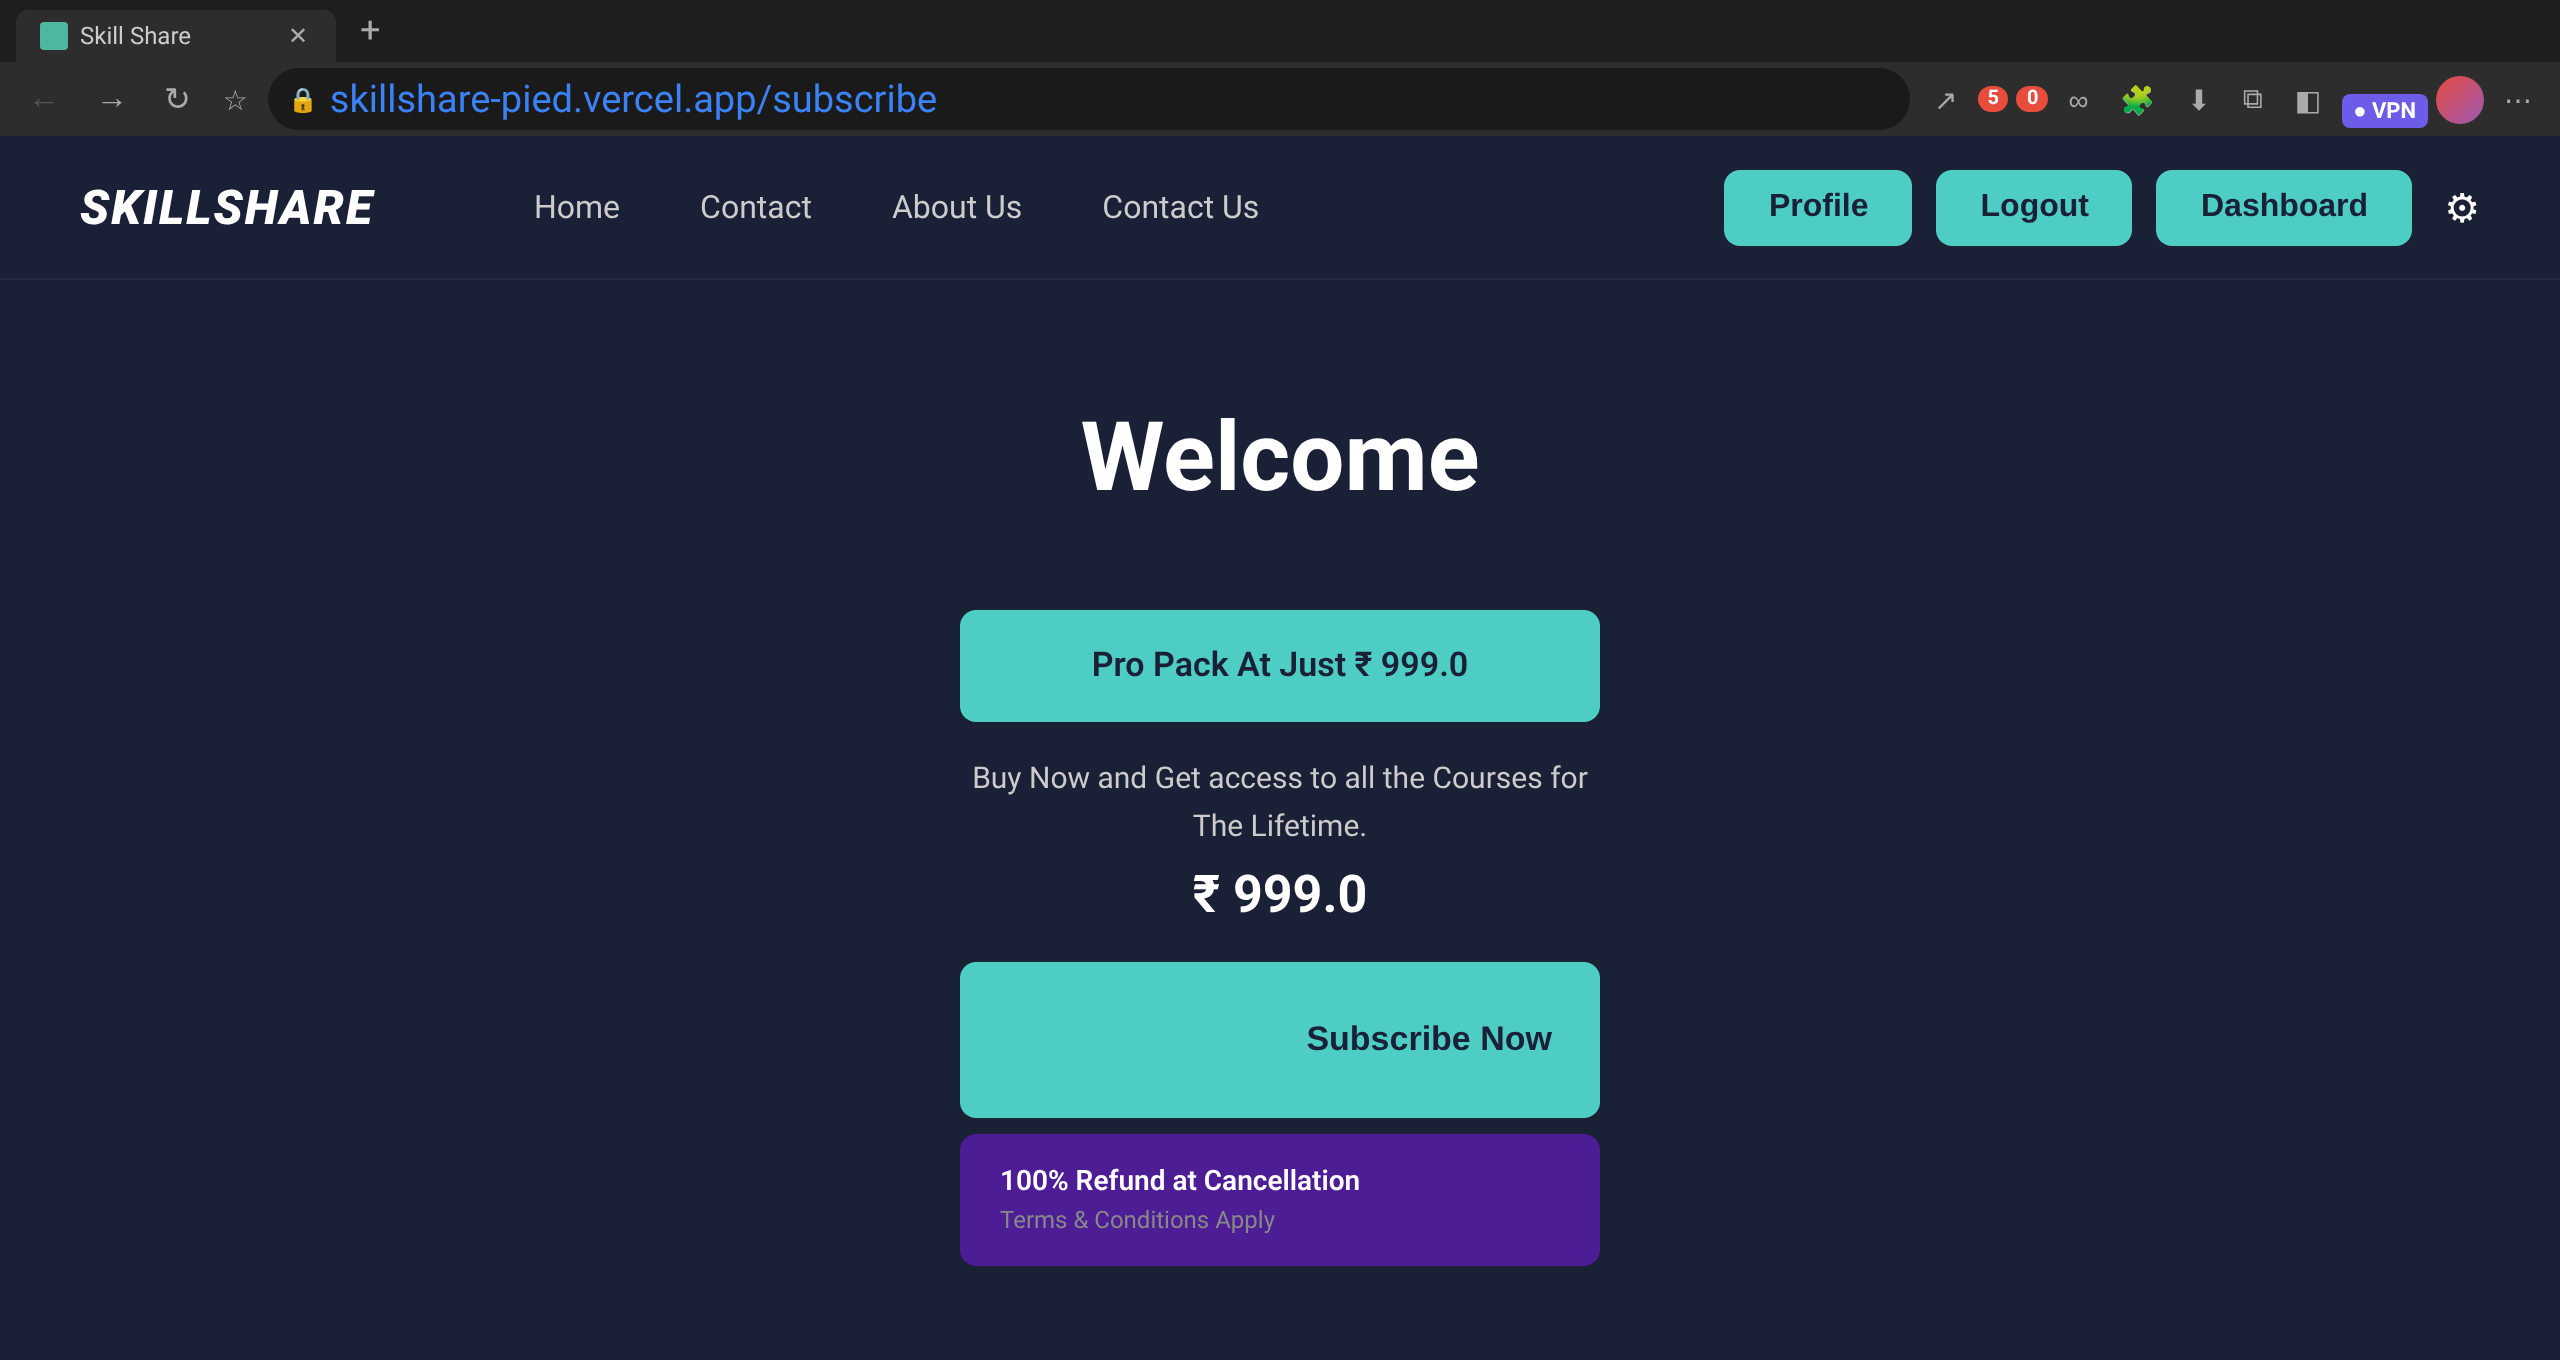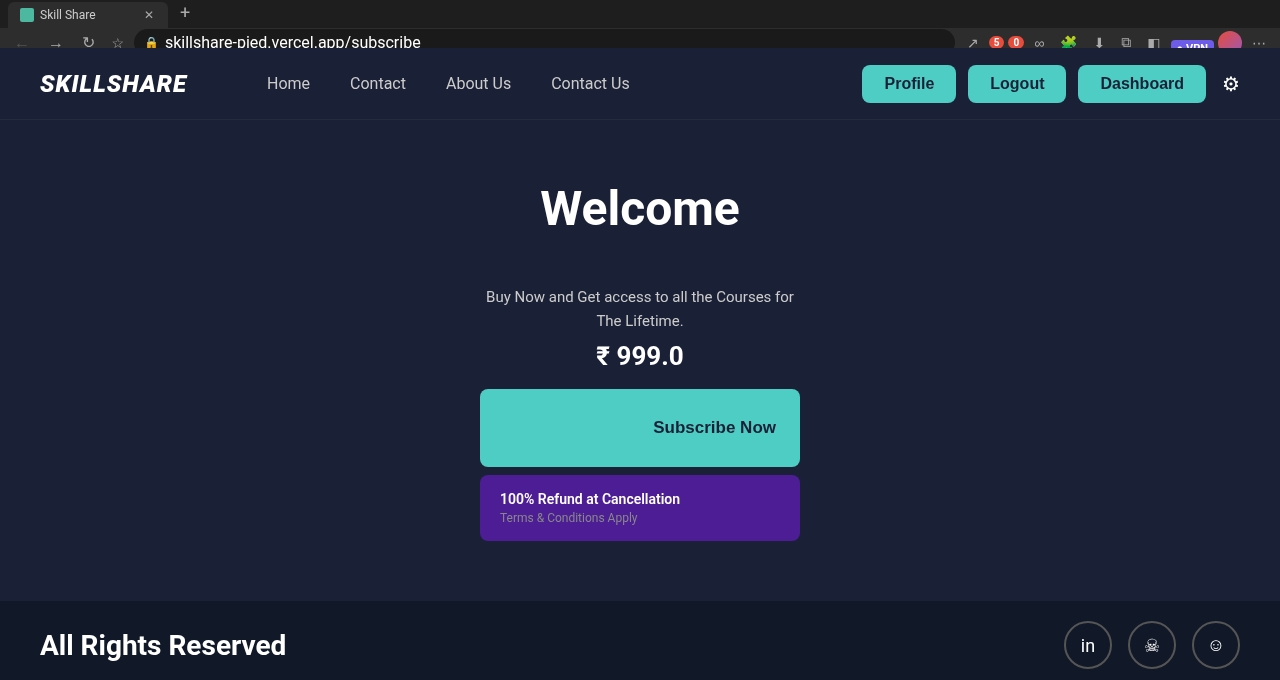--- a/index.html
+++ b/index.html
@@ -13,23 +13,24 @@
       background-color: #1a2035;
       color: #ffffff;
       width: 1280px;
       min-height: 680px;
       overflow-x: hidden;
     }
 
     
     .browser-chrome {
       background: #2d2d2d;
-      height: 48px;
+      height: 68px;
       display: flex;
       flex-direction: column;
+      justify-content: center;
     }
 
     .browser-tabs {
       background: #1e1e1e;
       height: 32px;
       display: flex;
       align-items: flex-end;
       padding: 0 8px;
     }
 
@@ -121,22 +122,22 @@
       padding: 4px 10px;
       gap: 6px;
     }
 
     .address-bar-container .lock-icon {
       color: #aaa;
       font-size: 12px;
     }
 
     .address-bar-container .url-text {
-      color: #ffffff;
-      font-size: 16px;
+      color: #3b82f6;
+      font-size: 19px;
       flex: 1;
     }
 
     .toolbar-right {
       display: flex;
       align-items: center;
       gap: 4px;
     }
 
     .toolbar-icon {
@@ -421,20 +422,21 @@
       <button class="btn-teal">Dashboard</button>
       <span class="gear-icon">⚙</span>
     </div>
   </nav>
 
   <main class="main-content">
     <h1 class="welcome-title">Welcome</h1>
 
     <div class="subscription-card">
 
+      <div class="pro-pack-banner">Pro Pack At Just ₹ 999.0</div>
 
       <p class="buy-info">
         <span>Buy Now and Get access to all the Courses for</span><br>
         <span>The Lifetime.</span>
       </p>
 
       <div class="price">₹ 999.0</div>
 
       <button class="subscribe-btn">Subscribe Now</button>
 

